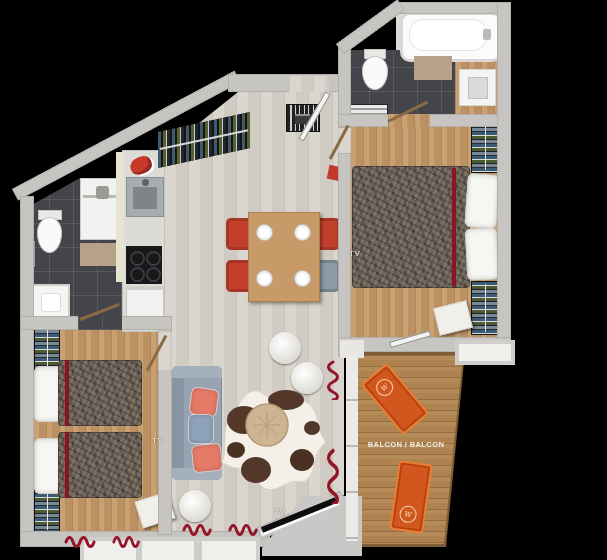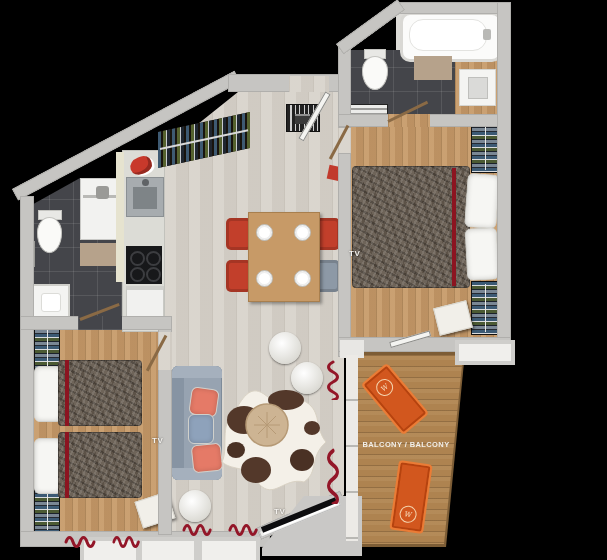--- a/index.html
+++ b/index.html
@@ -1,20 +1,20 @@
 <!DOCTYPE html>
 <html><head>
 <meta charset="utf-8">
 <style>
   html,body{margin:0;padding:0;background:#000;}
   .stage{position:relative;width:607px;height:560px;background:#000;overflow:hidden;
          font-family:"Liberation Sans",sans-serif;}
   .abs{position:absolute;}
   .wall{position:absolute;background:#c6c5c2;box-shadow:inset 0 0 0 1px #b0afac;z-index:30;}
-  .lbl{position:absolute;color:#f4f2ee;font-size:8px;font-weight:bold;letter-spacing:.5px;
+  .lbl{position:absolute;color:#f4f2ee;font-size:8px;font-weight:normal;letter-spacing:.5px;
        z-index:60;text-shadow:0 0 2px rgba(0,0,0,.6);}
   
   .wl{background-color:#d8d3cb;background-image:
       repeating-linear-gradient(90deg,rgba(125,115,100,.18) 0 1px,transparent 1px 24px),
       repeating-linear-gradient(90deg,rgba(255,255,255,.06) 0 12px,rgba(60,50,40,.05) 12px 24px);}
   .wb{background-color:#c49868;background-image:
       repeating-linear-gradient(90deg,rgba(120,85,45,.35) 0 1px,transparent 1px 13px),
       repeating-linear-gradient(90deg,rgba(255,235,200,.10) 0 6px,rgba(90,60,30,.08) 6px 13px);}
   .tile{background-color:#44454a;background-image:
       repeating-linear-gradient(0deg,rgba(255,255,255,.10) 0 1px,transparent 1px 24px),
@@ -258,21 +258,21 @@
   <div class="lounger" style="left:378px;top:366px;width:30px;height:62px;transform:rotate(-40deg);">
     <div class="logo" style="left:6px;top:7px;">
       <span>W</span>
     </div>
   </div>
   <div class="lounger" style="left:394px;top:462px;width:30px;height:66px;transform:rotate(8deg);">
     <div class="logo" style="left:6px;top:42px;">
       <span>W</span>
     </div>
   </div>
-  <div class="balclbl" style="left:360px;top:440px;width:92px;">BALCONY / BALCONY</div>
+  <div class="balclbl" style="left:360px;top:440px;width:92px;">BALCON / BALCON</div>
 
   <svg class="squig" style="left:64px;top:536px;" width="34" height="12" viewBox="0 0 34 12" preserveAspectRatio="none">
     <path d="M2,6 C4,0 7,0 9,6 C11,12 14,12 16,6 C18,0 21,0 23,6 C25,12 28,12 30,6" stroke="#931628" stroke-width="3" fill="none" stroke-linecap="round"></path>
     </svg>
   <svg class="squig" style="left:112px;top:536px;" width="30" height="12" viewBox="0 0 34 12" preserveAspectRatio="none">
     <path d="M2,6 C4,0 7,0 9,6 C11,12 14,12 16,6 C18,0 21,0 23,6 C25,12 28,12 30,6" stroke="#931628" stroke-width="3" fill="none" stroke-linecap="round"></path>
     </svg>
   <svg class="squig" style="left:182px;top:524px;" width="32" height="12" viewBox="0 0 34 12" preserveAspectRatio="none">
     <path d="M2,6 C4,0 7,0 9,6 C11,12 14,12 16,6 C18,0 21,0 23,6 C25,12 28,12 30,6" stroke="#931628" stroke-width="3" fill="none" stroke-linecap="round"></path>
     </svg>

